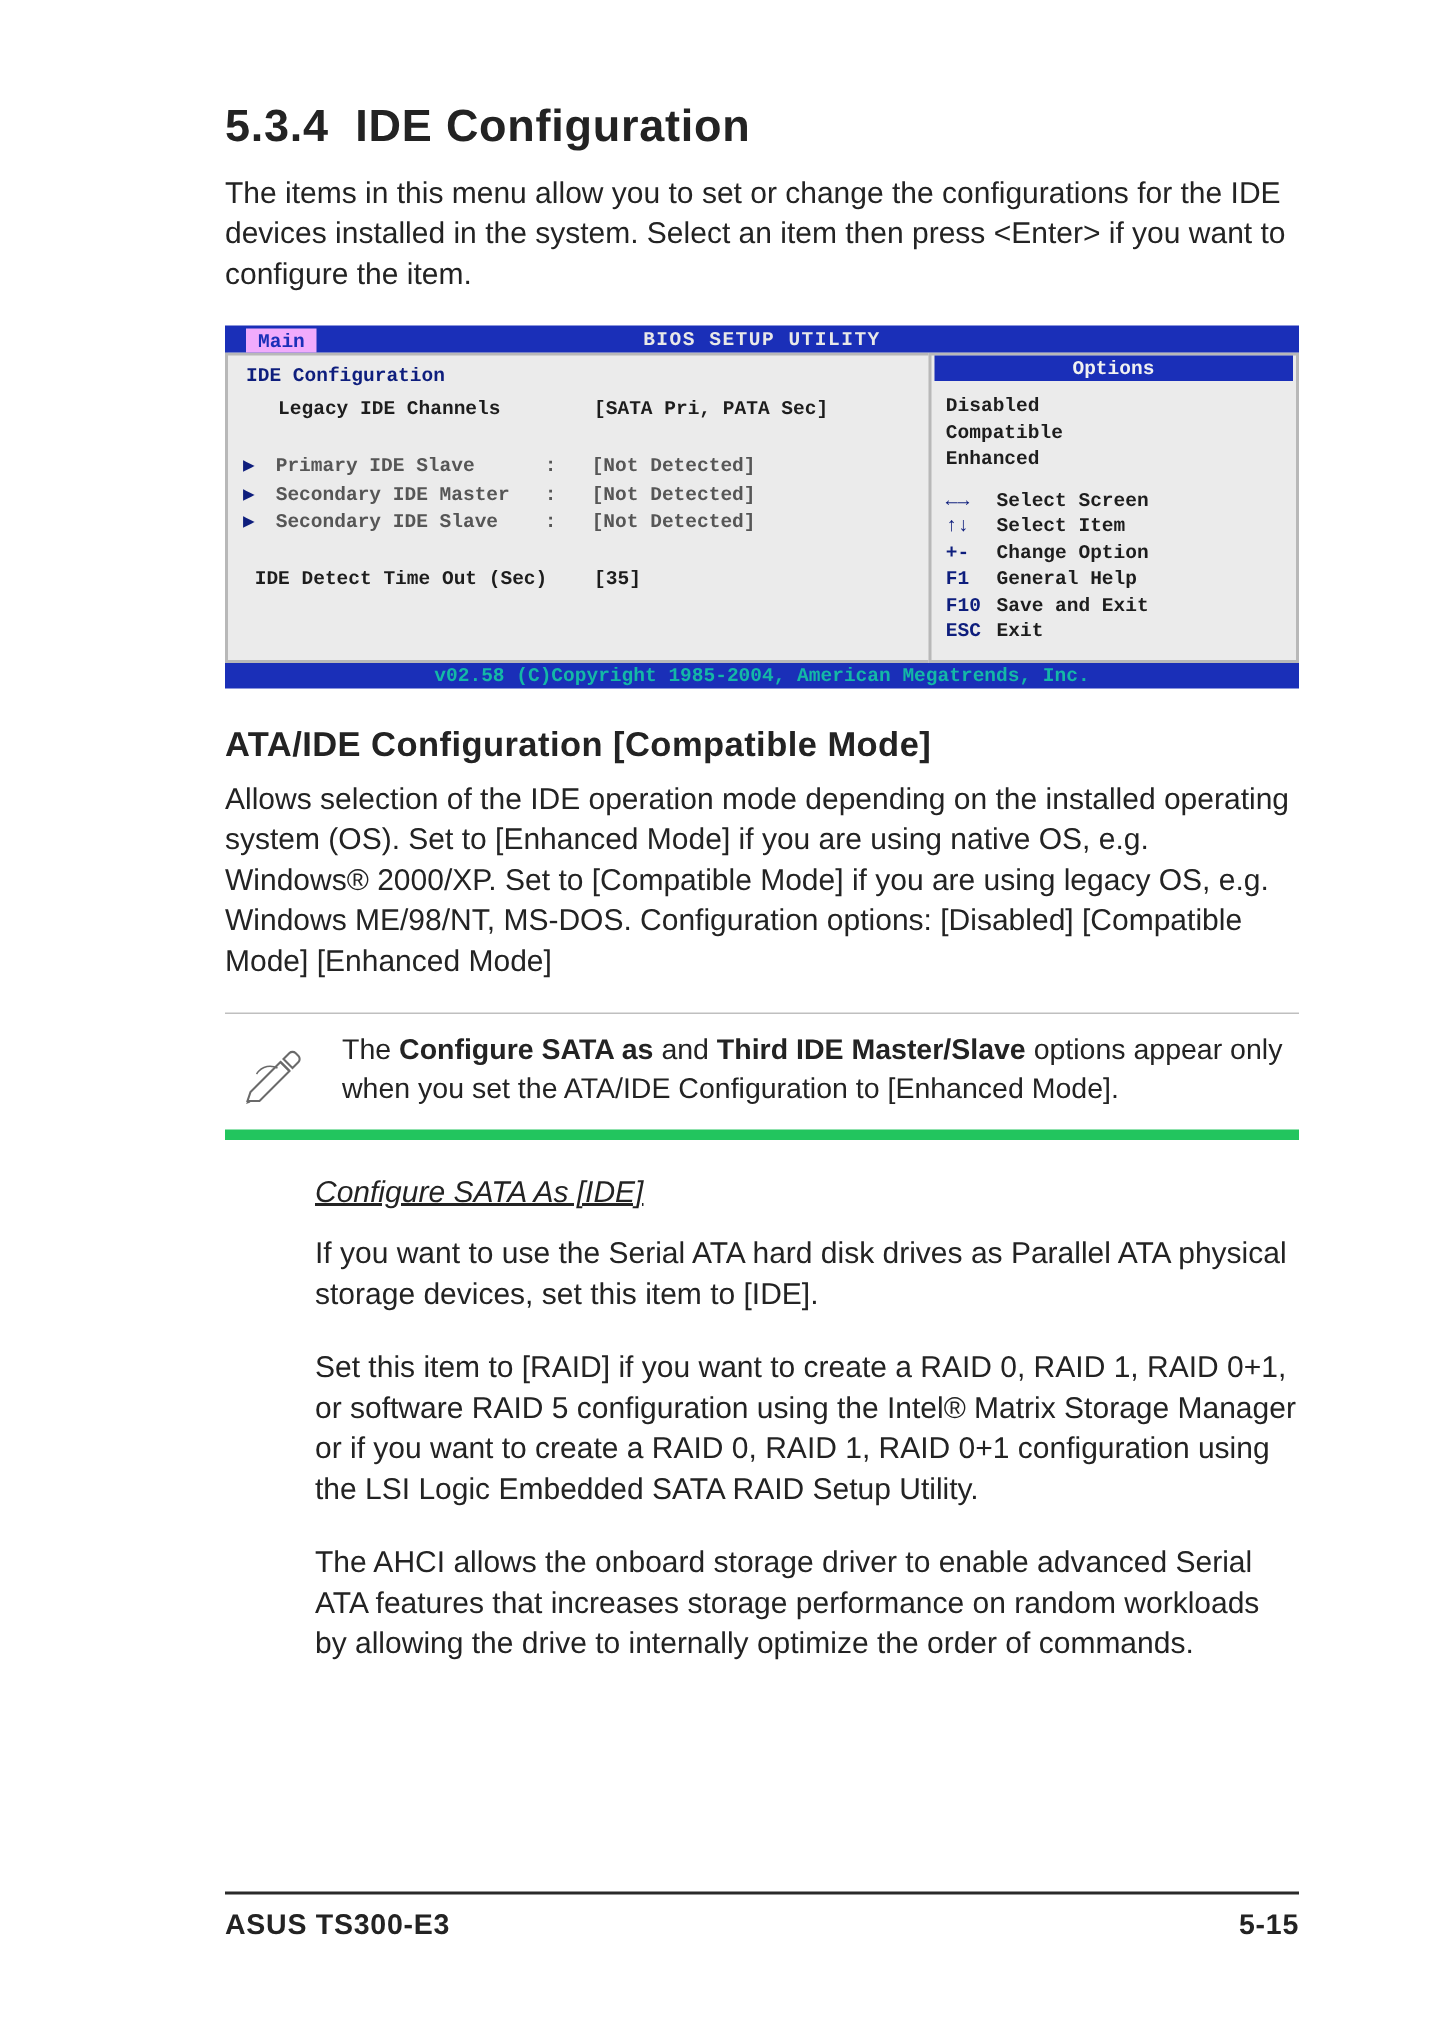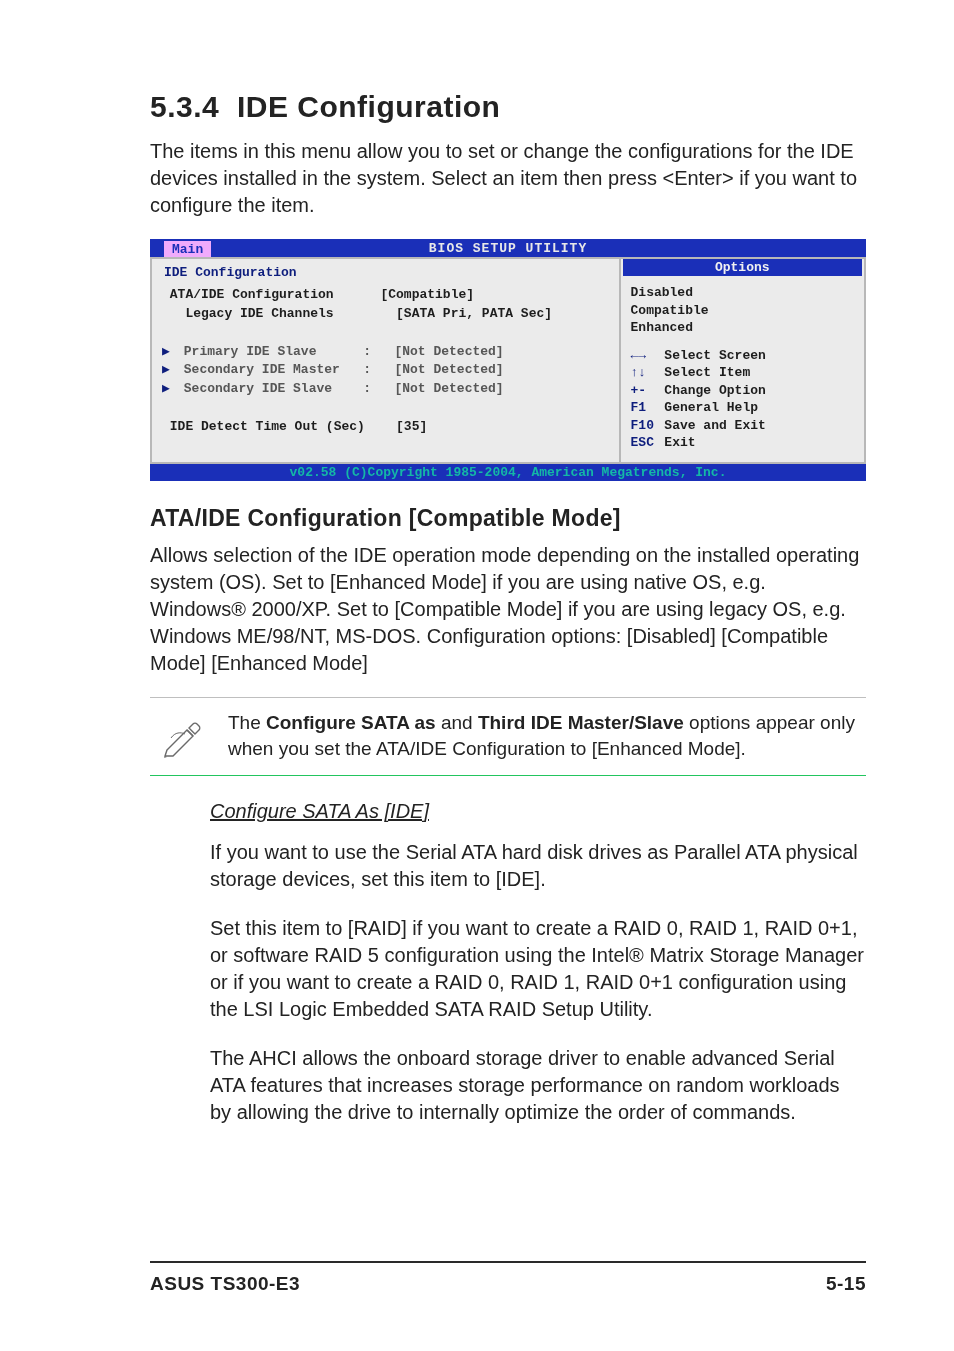--- a/index.html
+++ b/index.html
@@ -9,25 +9,25 @@
     --blue: #1a2fb8;
     --blue-d: #0e1e7d;
     --bios-hdr: #0520c0;
     --bios-bg: #ebebeb;
     --bios-border: #b8b8b8;
     --grey: #565656;
   }
   html,body{margin:0;padding:0;background:#fff;color:var(--ink);
     font-family:"Helvetica Neue",Arial,sans-serif;}
   .page{width:var(--page-w);min-height:var(--page-h);margin:0 auto;
-    box-sizing:border-box;padding:90px 88px 70px 150px;position:relative;}
+    box-sizing:border-box;padding:68px 88px 70px 150px;position:relative;}
   h2.section{font-size:30px;font-weight:700;margin:0 0 14px 0;letter-spacing:.5px;}
   p.body{font-size:20px;line-height:1.35;margin:0 0 20px 0;}
   h3.sub{font-size:23px;font-weight:700;margin:3px 0 10px 0;letter-spacing:.3px;}
-  .note{display:flex;gap:18px;border-top:1px solid #bfbfbf;border-bottom:1px solid #22c55e;
+  .note{display:flex;gap:18px;border-top:1px solid #bfbfbf;border-bottom:7px solid #22c55e;
     margin:18px 0 24px 0;padding:12px 4px 14px 4px;align-items:flex-start;}
   .note .icon{flex:0 0 56px;display:flex;justify-content:center;padding-top:2px;}
   .note .txt{font-size:19px;line-height:1.35;}
   .note .txt b{font-weight:700;}
   .indent{padding-left:60px;}
   h4.ital{font-size:20px;font-weight:400;font-style:italic;text-decoration:underline;
     margin:0 0 16px 0;}
   p.ibody{font-size:20px;line-height:1.35;margin:0 0 22px 0;}
   .footer{position:absolute;left:150px;right:88px;bottom:56px;
     border-top:2px solid #2a2a2a;padding-top:10px;display:flex;justify-content:space-between;
@@ -68,21 +68,20 @@
 
   <div class="bios">
     <div class="top">
       <div class="title">BIOS SETUP UTILITY</div>
       <div class="tab">Main</div>
     </div>
     <div class="mid">
       <div class="left">
         <div class="panelhdr">IDE Configuration</div>
         <div id="bios-rows">
-            <div class="row"> ATA/IDE Configuration      [Compatible]</div>
             <div class="row">   Legacy IDE Channels        [SATA Pri, PATA Sec]</div>
             <div class="row">                            </div>
             <div class="row grey"><span class="tri">▶</span> <span class="grey">Primary IDE Slave      :   [Not Detected]</span></div>
             <div class="row grey"><span class="tri">▶</span> <span class="grey">Secondary IDE Master   :   [Not Detected]</span></div>
             <div class="row grey"><span class="tri">▶</span> <span class="grey">Secondary IDE Slave    :   [Not Detected]</span></div>
             <div class="row">                            </div>
             <div class="row"> IDE Detect Time Out (Sec)    [35]</div>
           </div>
       </div>
       <div class="right">

